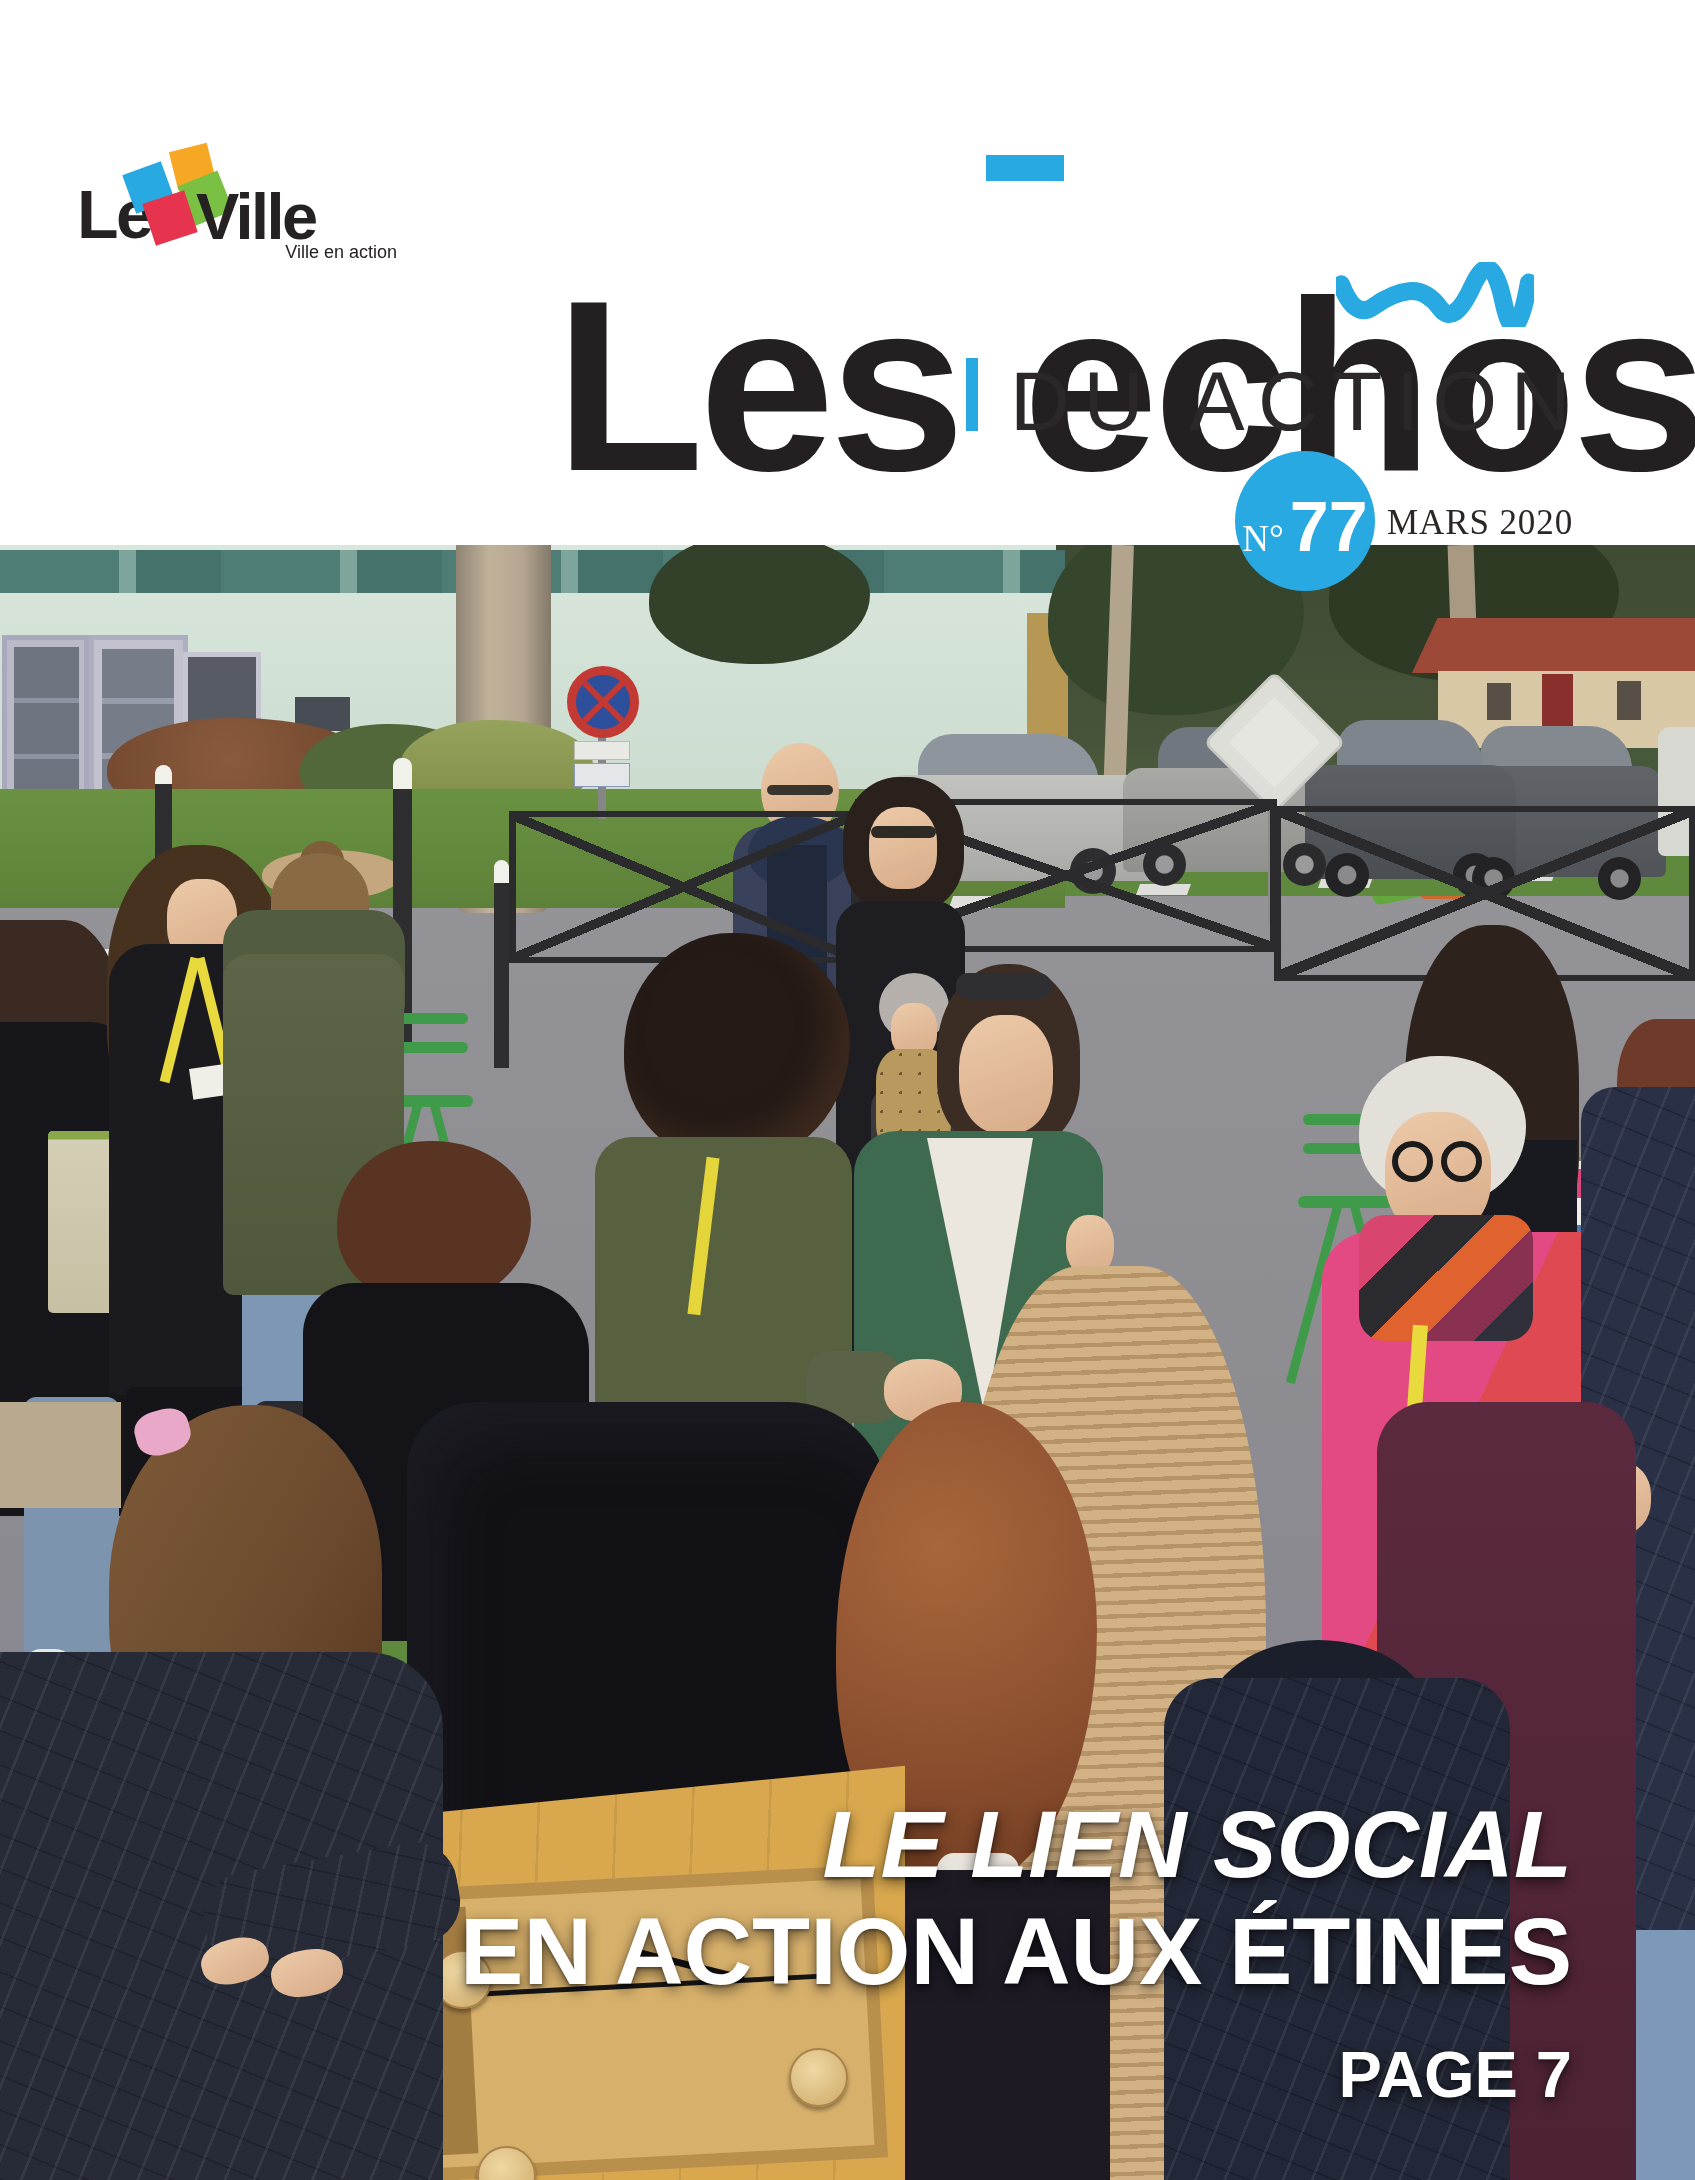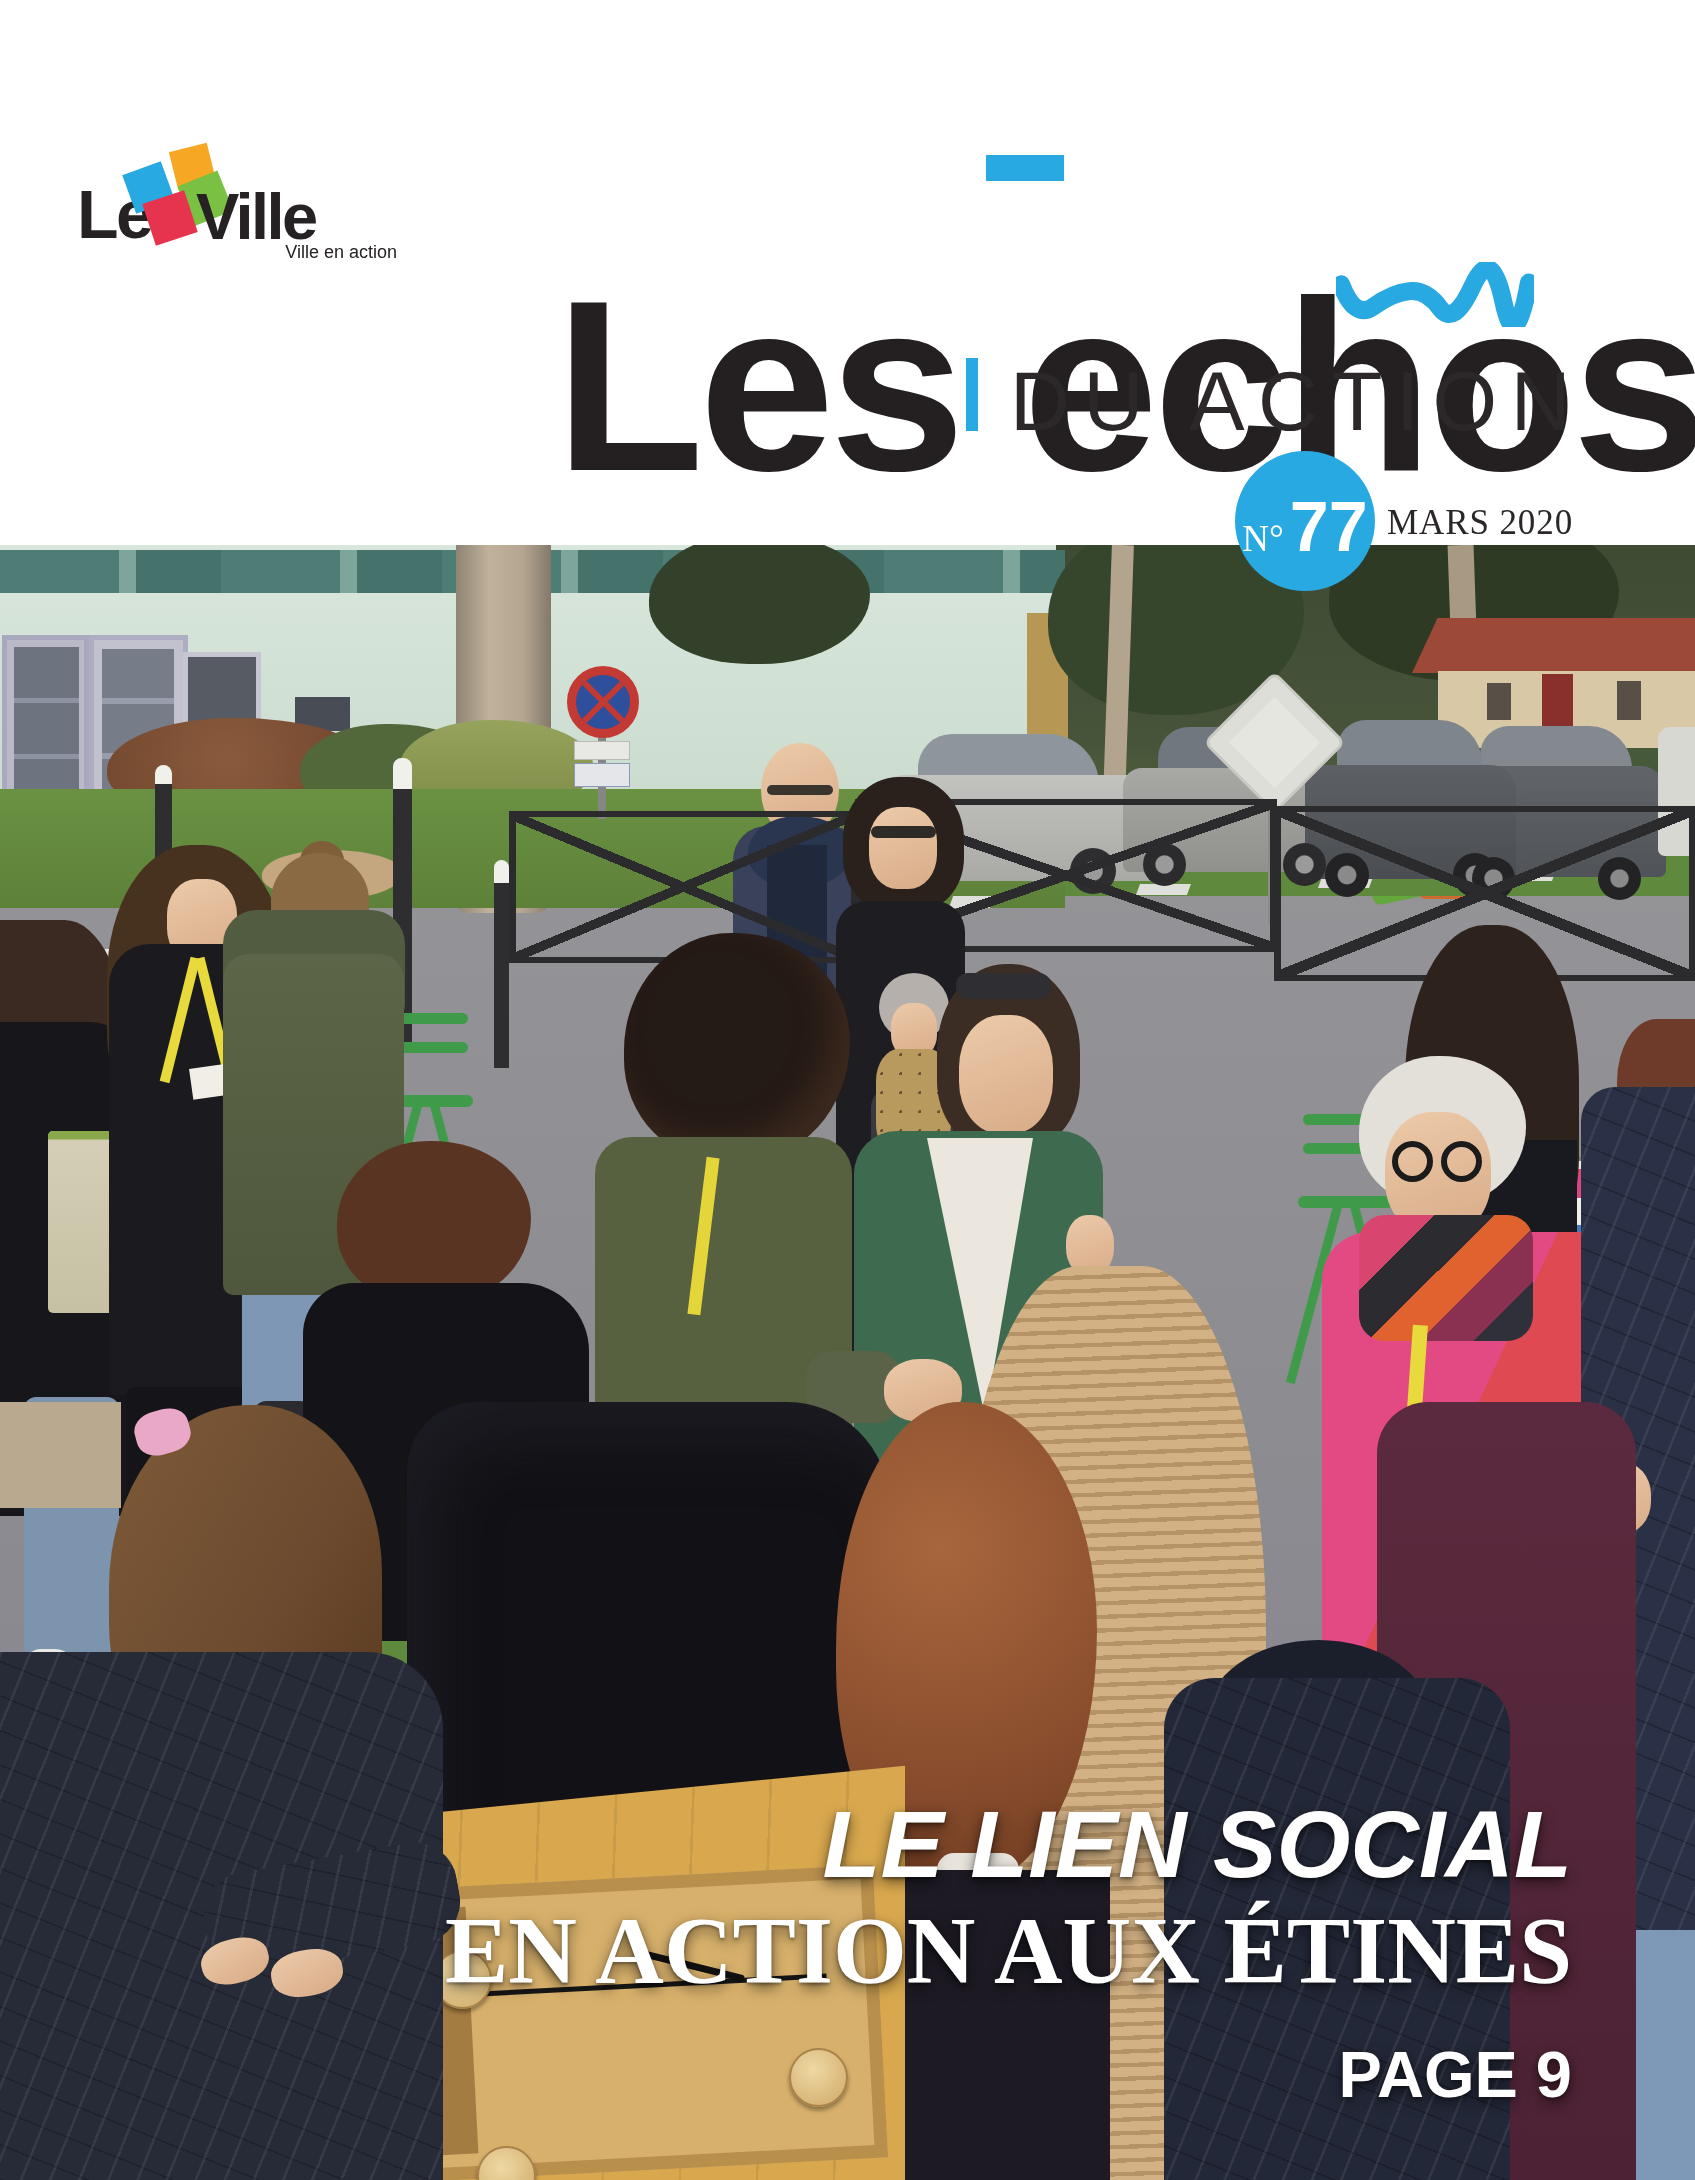--- a/index.html
+++ b/index.html
@@ -317,17 +317,17 @@
 
     <div class="ps" style="left:109px;top:860px;width:273px;height:366px;background:linear-gradient(120deg,#7e5a38,#6b4a2f 60%,#59391f);border-radius:50% 46% 30% 40%;z-index:74;"></div>
     <div class="ps" style="left:135px;top:865px;width:55px;height:44px;background:#e9a8c8;border-radius:40% 40% 40% 40%;transform:rotate(-15deg);z-index:75;"></div>
     <div class="ps skin" style="left:281px;top:954px;width:94px;height:128px;border-radius:40% 50% 56% 40%;z-index:73;"></div>
     <div class="ps quilt" style="left:0;top:1107px;width:443px;height:528px;background-color:#272b38;border-radius:0 77px 0 0;z-index:74;"></div>
     <div class="ps quilt" style="left:204px;top:1312px;width:256px;height:102px;background-color:#272b38;border-radius:43px;transform:rotate(-10deg);z-index:75;"></div>
     <div class="ps skin" style="left:201px;top:1394px;width:68px;height:44px;border-radius:45%;transform:rotate(-14deg);z-index:76;"></div>
     <div class="ps skin" style="left:271px;top:1405px;width:72px;height:46px;border-radius:45%;transform:rotate(-10deg);z-index:76;"></div>
 
     <div class="headline hl-big" style="top:1252px;font-style:italic;">LE LIEN SOCIAL</div>
-    <div class="headline hl-big" style="top:1359px;font-family:Liberation Serif, serif;">EN ACTION AUX ÉTINES</div>
-    <div class="headline hl-page" style="top:1492px;">PAGE 9</div>
+    <div class="headline hl-big" style="top:1359px;">EN ACTION AUX ÉTINES</div>
+    <div class="headline hl-page" style="top:1492px;">PAGE 7</div>
   </div>
 </div>
 
 
 </body></html>

